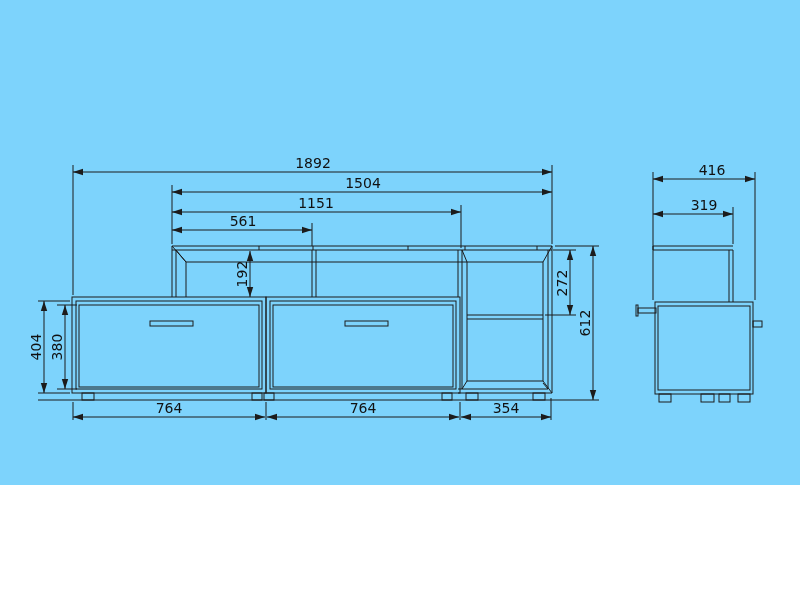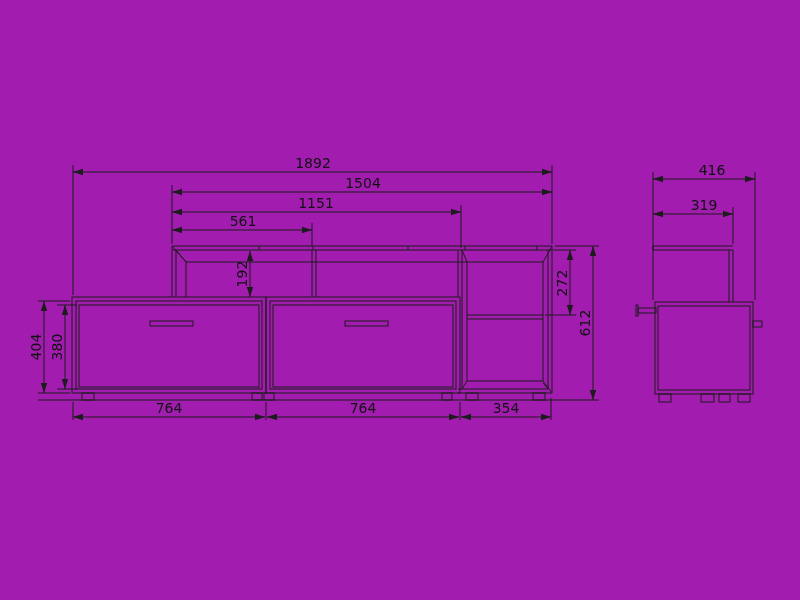--- a/index.html
+++ b/index.html
@@ -1,16 +1,16 @@
 <!DOCTYPE html>
 <html><head>
 <meta charset="utf-8">
 <style>
   html,body{margin:0;padding:0;background:#ffffff;}
-  #canvas{width:800px;height:600px;background:#a21caf;position:relative;overflow:hidden;}
+  #canvas{width:800px;height:485px;background:#7dd3fc;position:relative;overflow:hidden;}
   svg{display:block;}
   .ln line, .ln rect, .ln path.o{stroke:#1c1c1c;stroke-width:1;fill:none;}
   .ar{fill:#1c1c1c;stroke:none;}
   .fill{fill:#1c1c1c;stroke:none;}
   text{font-family:"DejaVu Sans","Liberation Sans",sans-serif;font-size:14px;fill:#111111;stroke:none;}
 </style>
 </head>
 <body>
 
 <div id="canvas">

